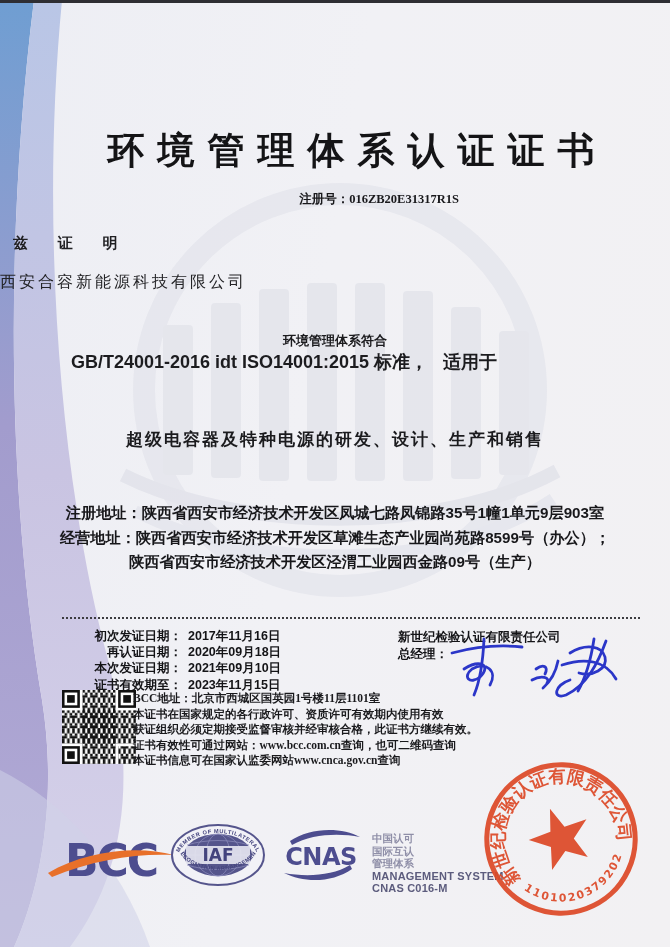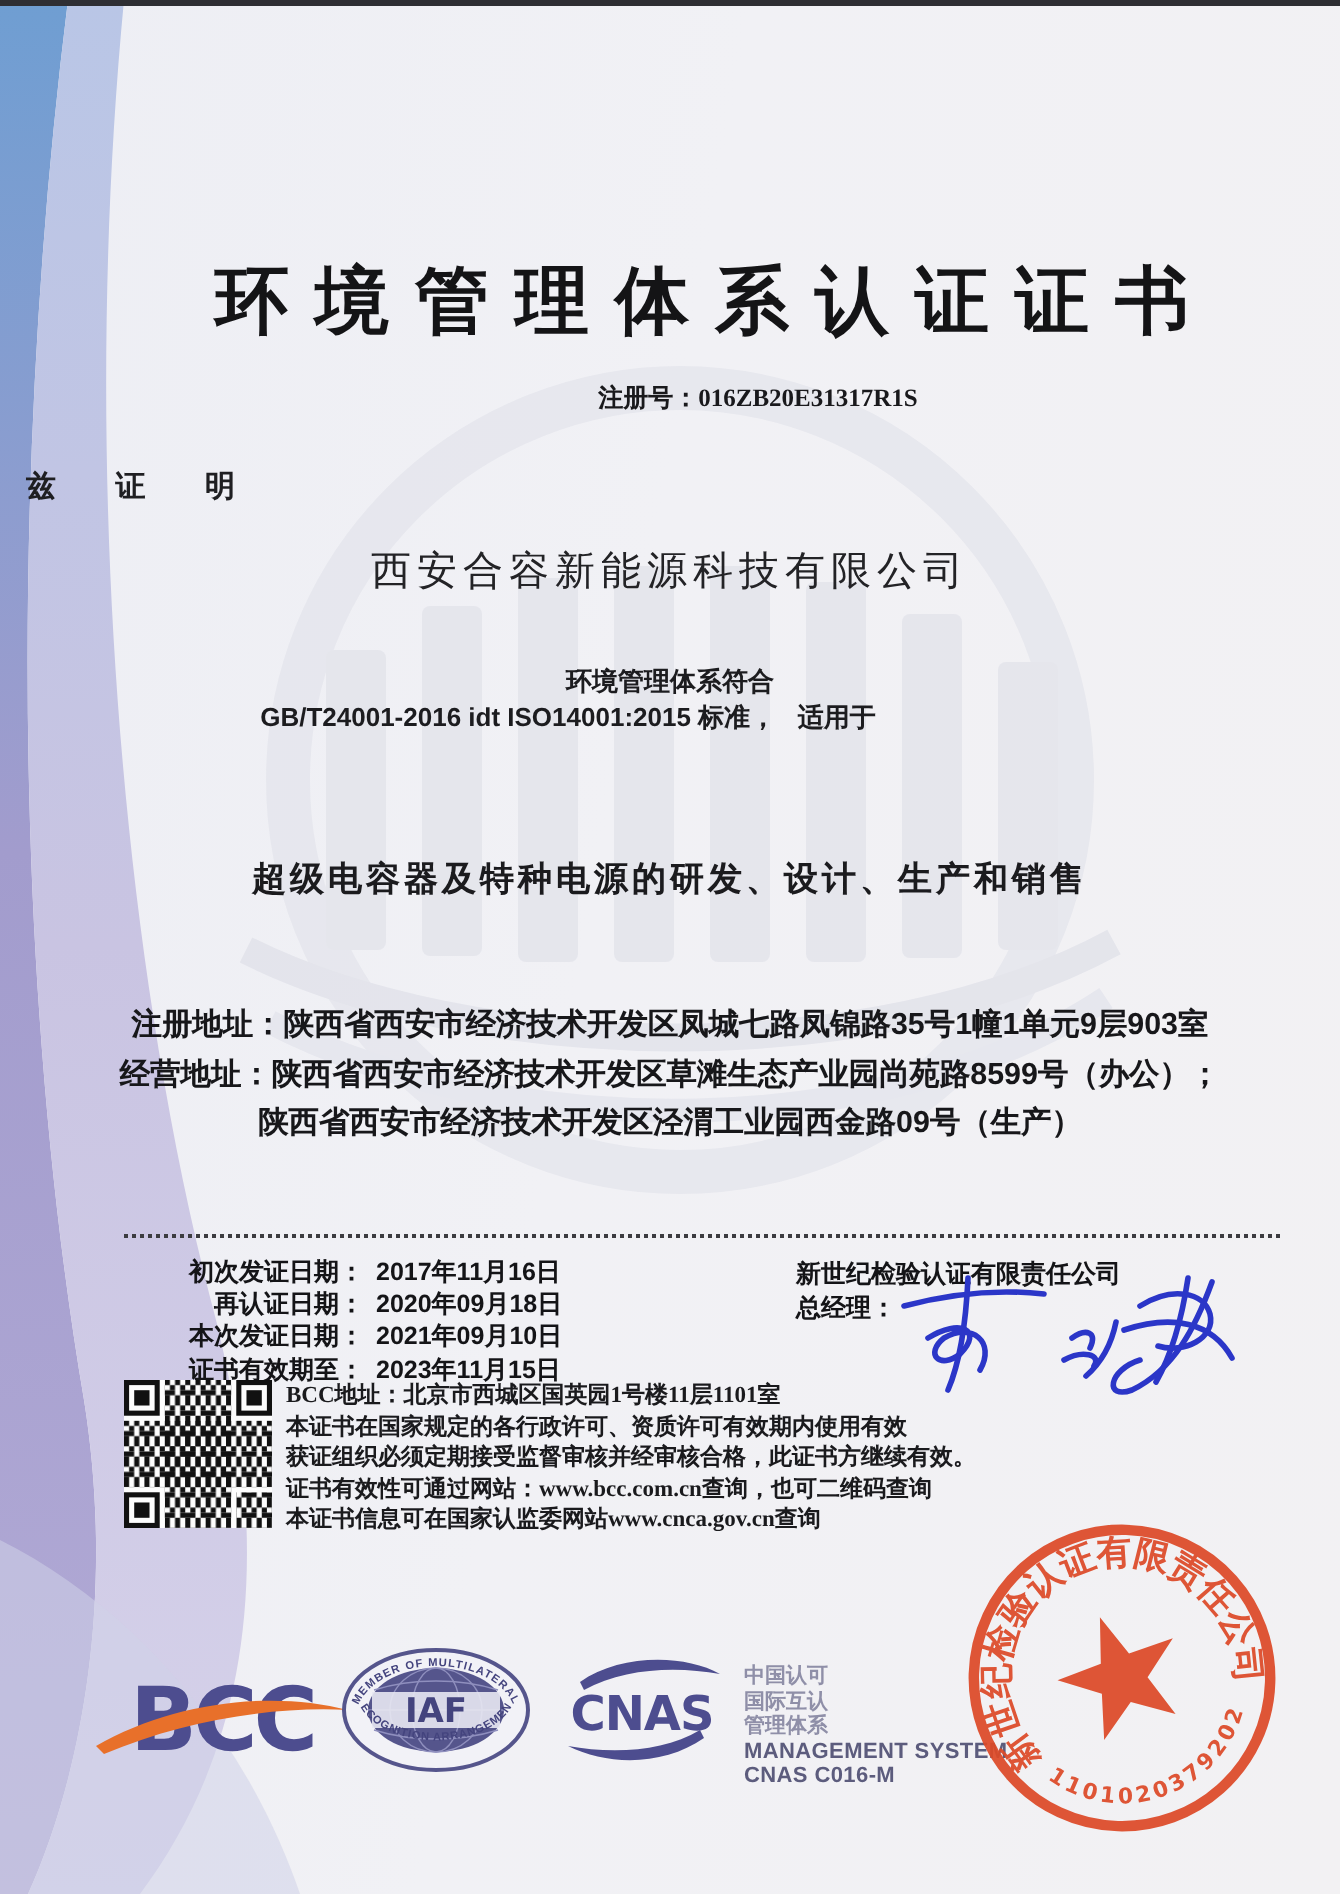--- a/index.html
+++ b/index.html
@@ -14,35 +14,35 @@
   .watermark{position:absolute;left:105px;top:175px;width:470px;height:440px;opacity:.75;pointer-events:none;}
 
   .cert-title{
     left:0;top:126px;width:670px;text-align:center;
     font-family:"Liberation Serif","DejaVu Serif",serif;
     font-size:37px;font-weight:700;letter-spacing:13px;text-indent:13px;color:#141416;padding-left:16px;
   }
   .reg-line{left:0;top:191px;width:670px;text-align:center;font-family:"Liberation Serif",serif;font-size:12.5px;font-weight:700;color:#19191c;padding-left:44px;}
   .credit-line{left:0;top:208px;width:670px;text-align:center;font-family:"Liberation Serif",serif;font-size:12.5px;font-weight:700;color:#19191c;}
   .hereby{left:0;top:234px;width:670px;font-family:"Liberation Serif",serif;font-size:15px;font-weight:700;letter-spacing:13px;text-indent:13px;}
-  .company-name{left:0;top:272px;width:670px;text-align:center;font-family:"Liberation Serif",serif;font-size:20px;font-weight:500;letter-spacing:3px;color:#232326;}
+  .company-name{left:0;top:272px;width:670px;text-align:left;font-family:"Liberation Serif",serif;font-size:16px;font-weight:500;letter-spacing:3px;color:#232326;}
   .conformity{left:0;top:332px;width:670px;text-align:center;font-size:13px;font-weight:700;color:#1c1c1f;}
-  .standard{left:0;top:350px;width:568px;text-align:center;font-size:13px;font-weight:700;color:#1c1c1f;white-space:pre;}
+  .standard{left:0;top:350px;width:568px;text-align:center;font-size:18px;font-weight:700;color:#1c1c1f;white-space:pre;}
   .scope{left:0;top:428px;width:670px;text-align:center;font-family:"Liberation Serif",serif;font-size:17px;font-weight:700;letter-spacing:2px;color:#1b1b1e;}
   .addresses{left:55px;top:501px;width:560px;text-align:center;font-size:15.2px;font-weight:700;line-height:24.5px;color:#17171a;}
   .addresses p{margin:0;}
   .dotline{left:62px;top:617px;width:578px;border-top:2px dotted #3c3c40;height:0;}
   .dates{left:70px;top:628px;font-size:12.5px;font-weight:700;line-height:16.2px;color:#141417;}
   .dates .row{display:flex;}
   .dates .lab{display:inline-block;width:112px;text-align:right;}
   .dates .val{margin-left:6px;}
   .issuer{left:398px;top:629px;font-size:12.5px;font-weight:700;color:#141417;line-height:17px;}
   .signature{left:446px;top:633px;width:175px;height:72px;}
   .qr{left:62px;top:690px;width:74px;height:74px;}
-  .notes{left:143px;top:691px;font-family:"Liberation Serif",serif;font-size:11.5px;font-weight:700;line-height:15.6px;color:#1a1a1d;white-space:nowrap;}
+  .notes{left:133px;top:691px;font-family:"Liberation Serif",serif;font-size:11.5px;font-weight:700;line-height:15.6px;color:#1a1a1d;white-space:nowrap;}
   .bcc-logo{left:52px;top:833px;width:118px;height:62px;}
   .bcc-text{position:absolute;left:0;top:6px;width:118px;text-align:center;font-family:"DejaVu Sans",sans-serif;font-size:44px;font-weight:800;letter-spacing:-2px;color:#4d4d8f;line-height:44px;}
   .bcc-swoosh{position:absolute;left:-6px;top:0;width:130px;height:62px;}
   .iaf-logo{left:170px;top:823px;width:96px;height:64px;}
   .cnas-logo{left:276px;top:825px;width:90px;height:60px;}
   .cnas-caption{left:372px;top:832px;line-height:12.5px;}
   .cnas-caption .cn{font-size:10.5px;color:#8f8fa8;font-weight:600;}
   .cnas-caption .en{font-size:11px;font-weight:800;color:#5c5c7d;letter-spacing:.2px;}
   .stamp{left:466px;top:744px;width:190px;height:190px;opacity:.93;}
 </style>

